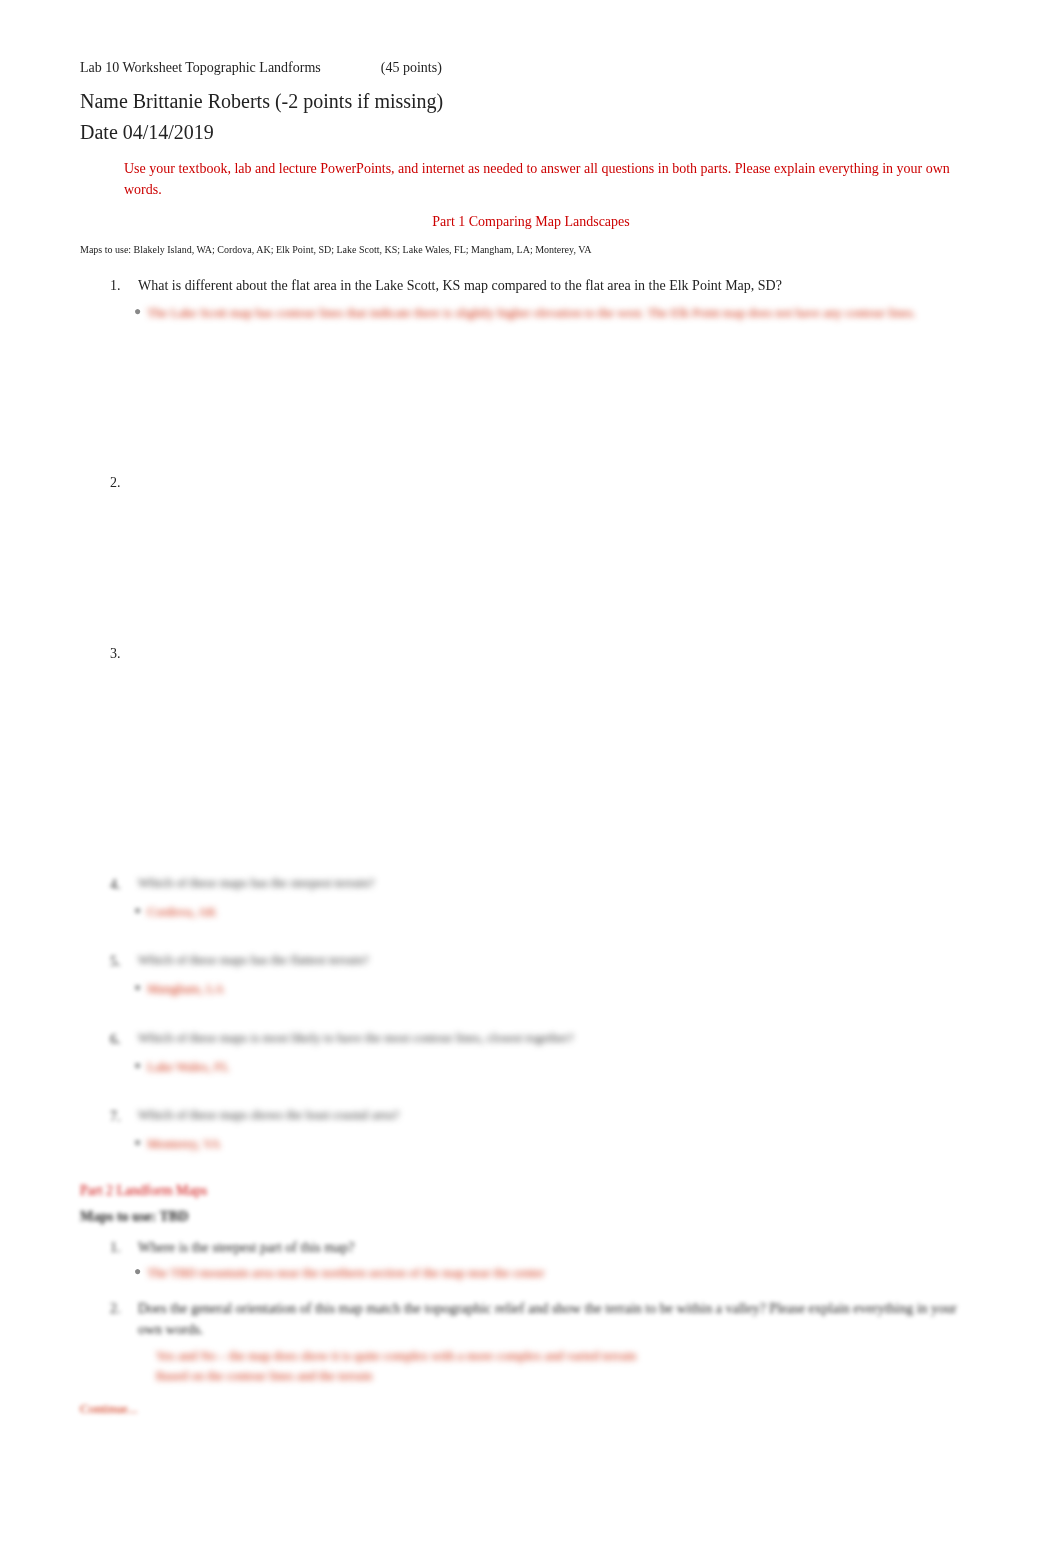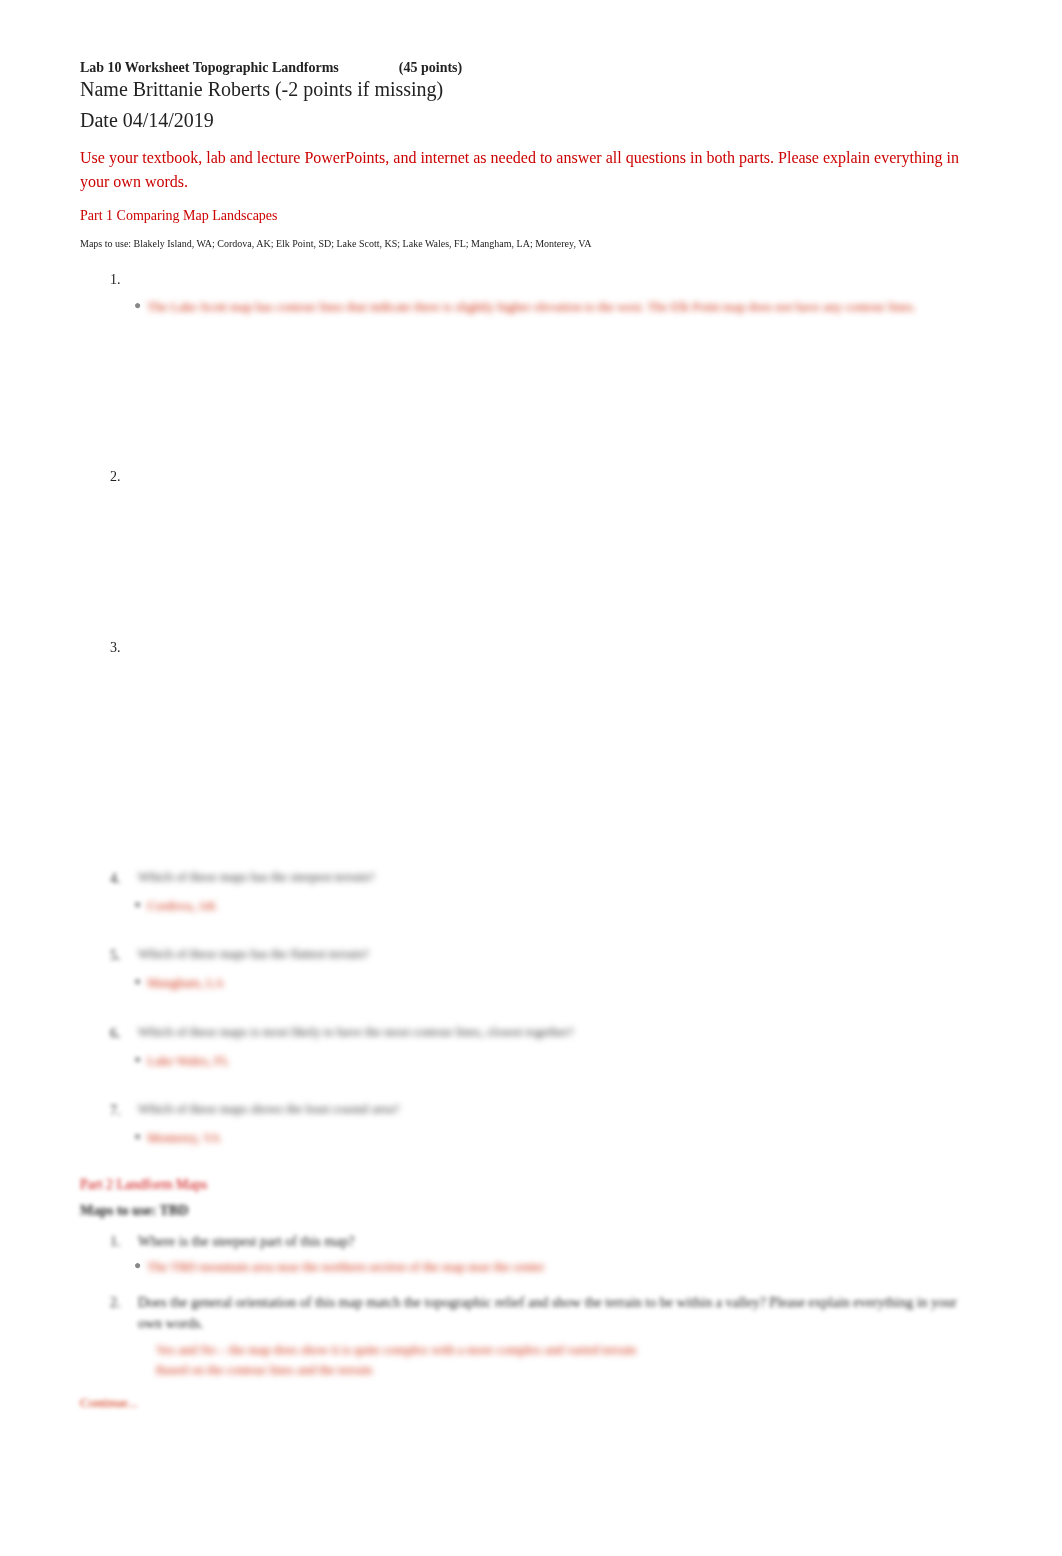--- a/index.html
+++ b/index.html
@@ -12,39 +12,40 @@
       font-family: 'Times New Roman', Times, serif;
       font-size: 14px;
       color: #222222;
       padding: 60px 80px;
       width: 1062px;
       min-height: 1556px;
     }
     .header-line {
       display: flex;
       gap: 60px;
-      margin-bottom: 2px;
-      font-weight: bold;
+      margin-bottom: 14px;
     }
     .meta-line {
       margin-bottom: 8px;
       font-size: 20px;
     }
     .instructions {
       color: #cc0000;
       margin-top: 14px;
       margin-bottom: 14px;
-      font-size: 16px;
-      line-height: 1.5;
+      font-size: 14px;
+      line-height: 1.5;
+      margin-left: 44px;
     }
     .part-title {
       color: #cc0000;
       font-size: 14px;
       margin-bottom: 12px;
       font-weight: normal;
+      text-align: center;
     }
     .maps-line {
       font-size: 10px;
       margin-bottom: 18px;
       line-height: 1.5;
     }
     .question-block {
       margin-left: 30px;
       margin-bottom: 30px;
     }
@@ -164,20 +165,21 @@
   <span>Part 1 Comparing Map Landscapes</span>
 </div>
 
 <div class="maps-line">
   <span>Maps to use: Blakely Island, WA; Cordova, AK; Elk Point, SD; Lake Scott, KS; Lake Wales, FL; Mangham, LA;     Monterey, VA</span>
 </div>
 
 <div class="question-block">
   <div class="question-text">
     <span class="question-num">1.</span>
+    <span>What is different about the flat area in the Lake Scott, KS map compared to the flat area in the Elk Point Map, SD?</span>
   </div>
   <div class="answer-line">
     <span class="answer-bullet">●</span>
     <span class="blurred-red">The Lake Scott map has contour lines that indicate there is slightly higher elevation to the west. The Elk Point map does not have any contour lines.</span>
   </div>
 </div>
 
 <div class="spacer"></div>
 <div class="spacer"></div>
 

